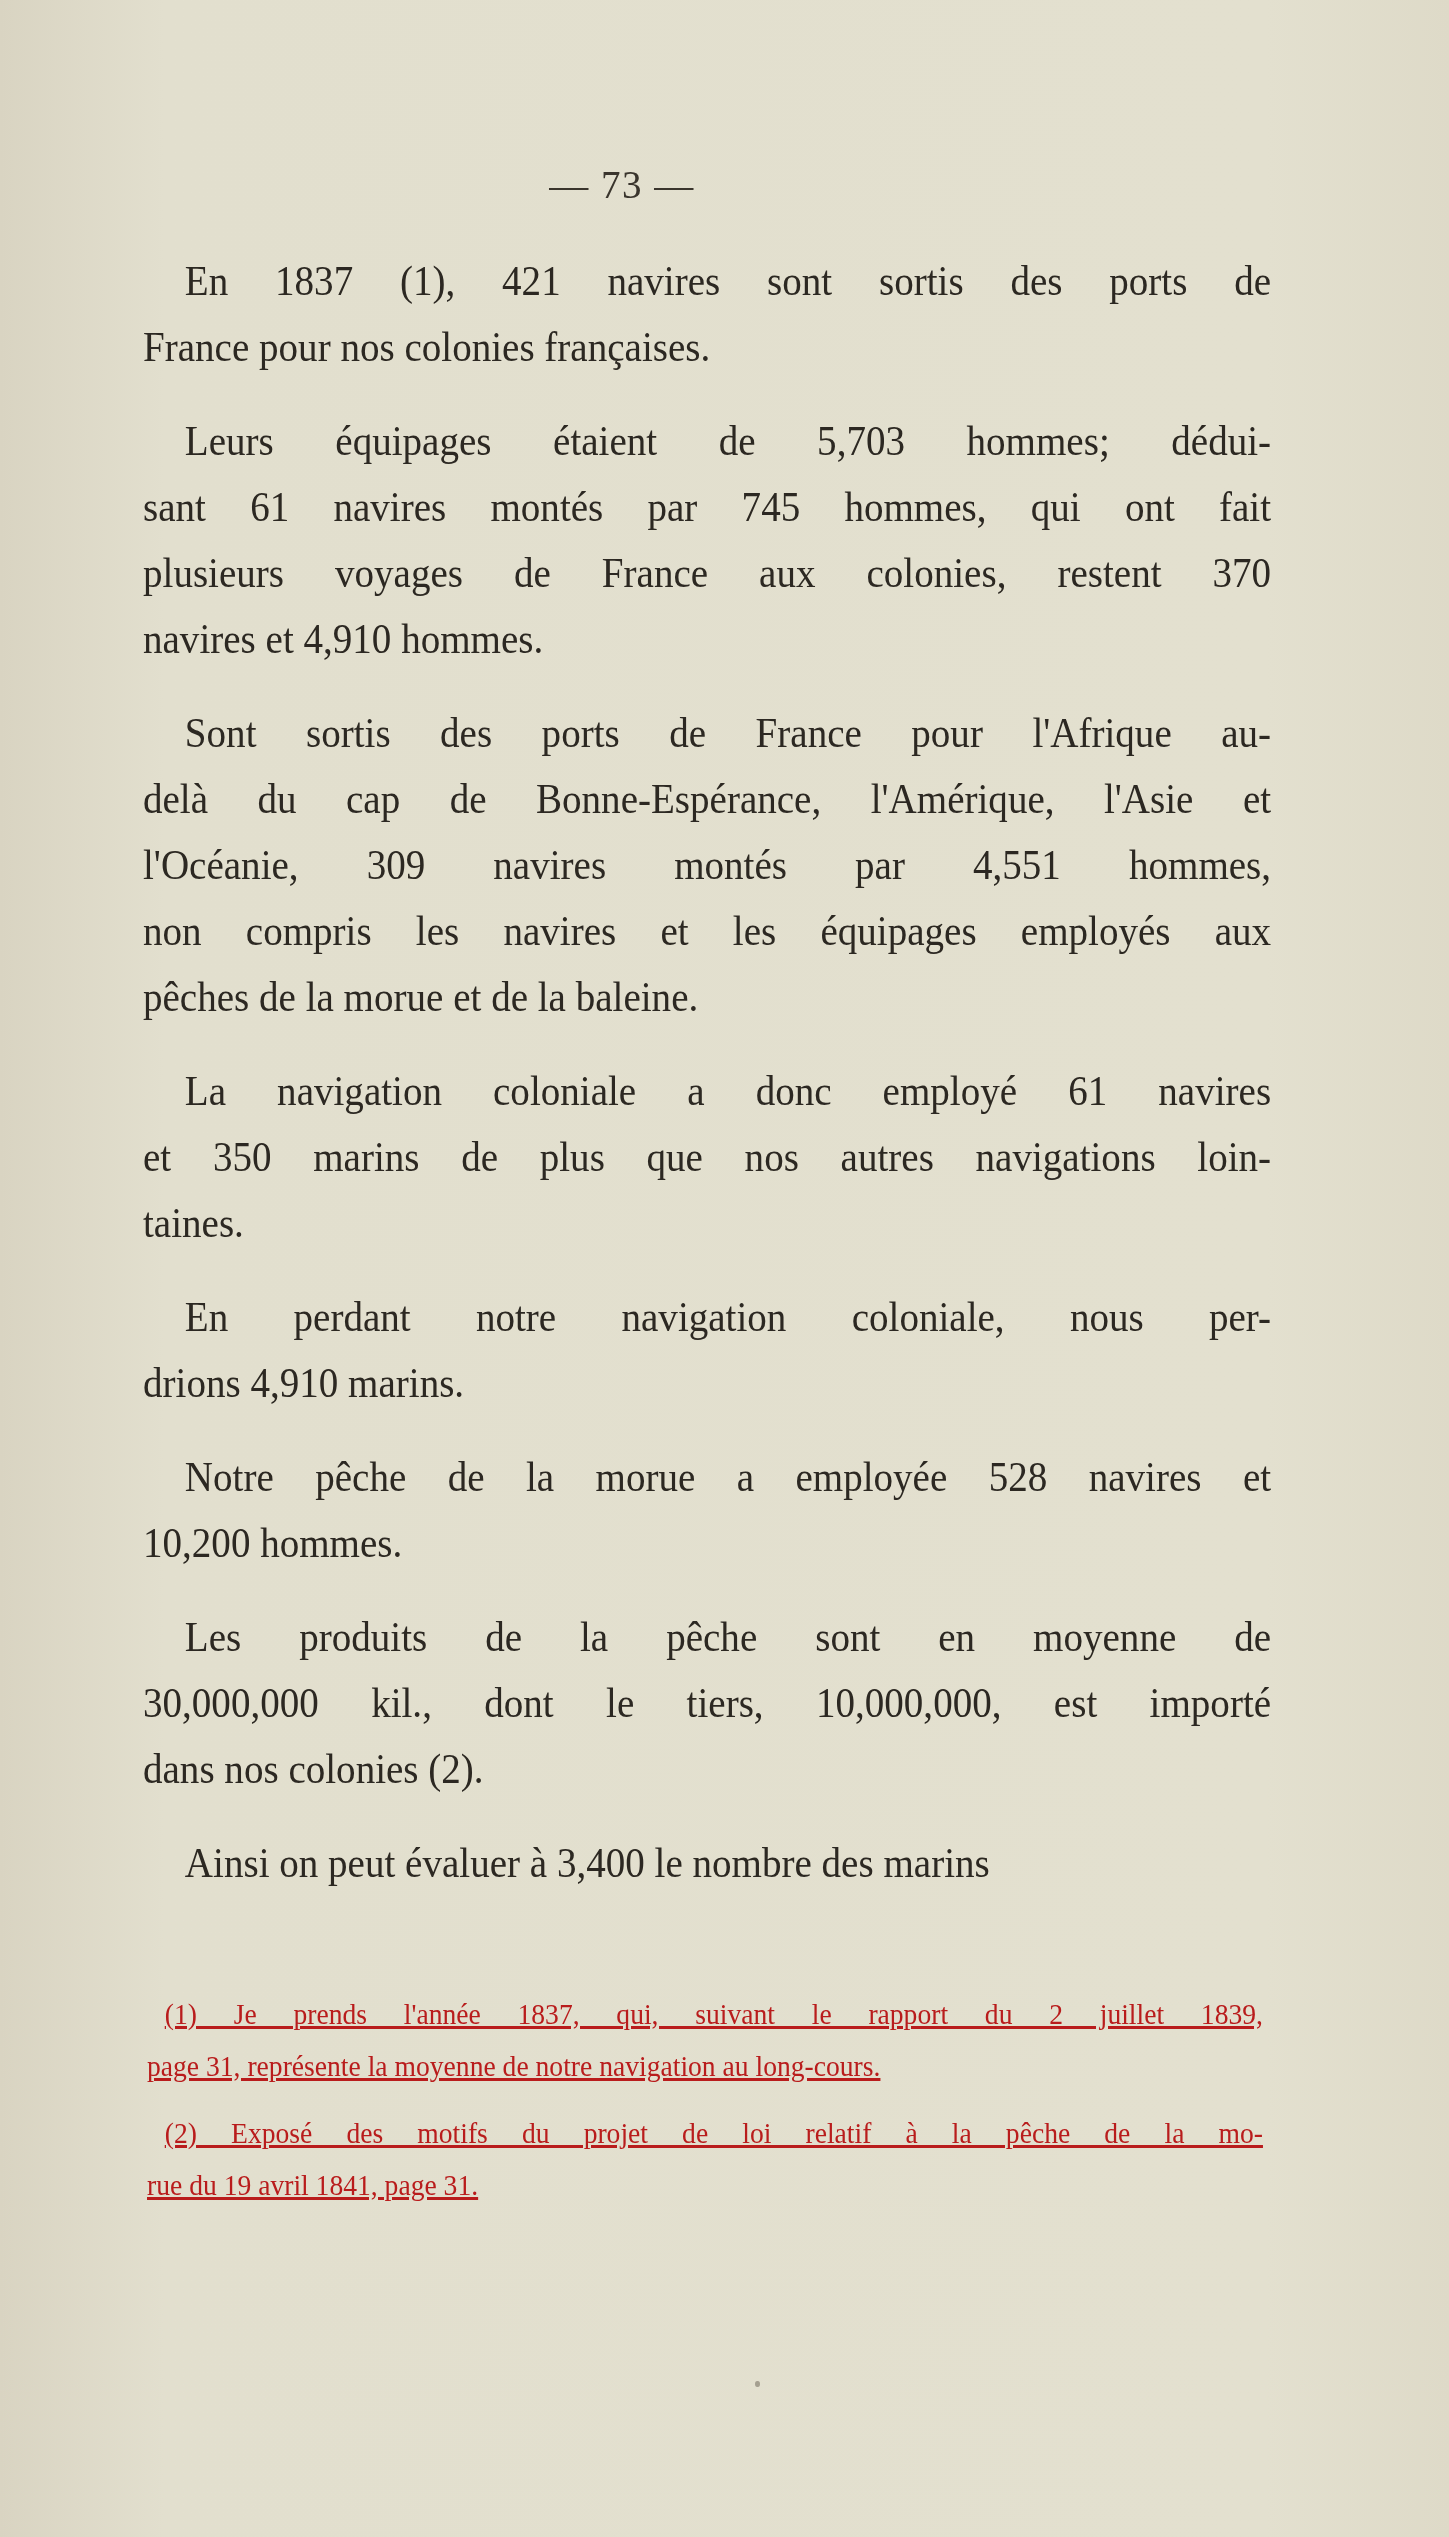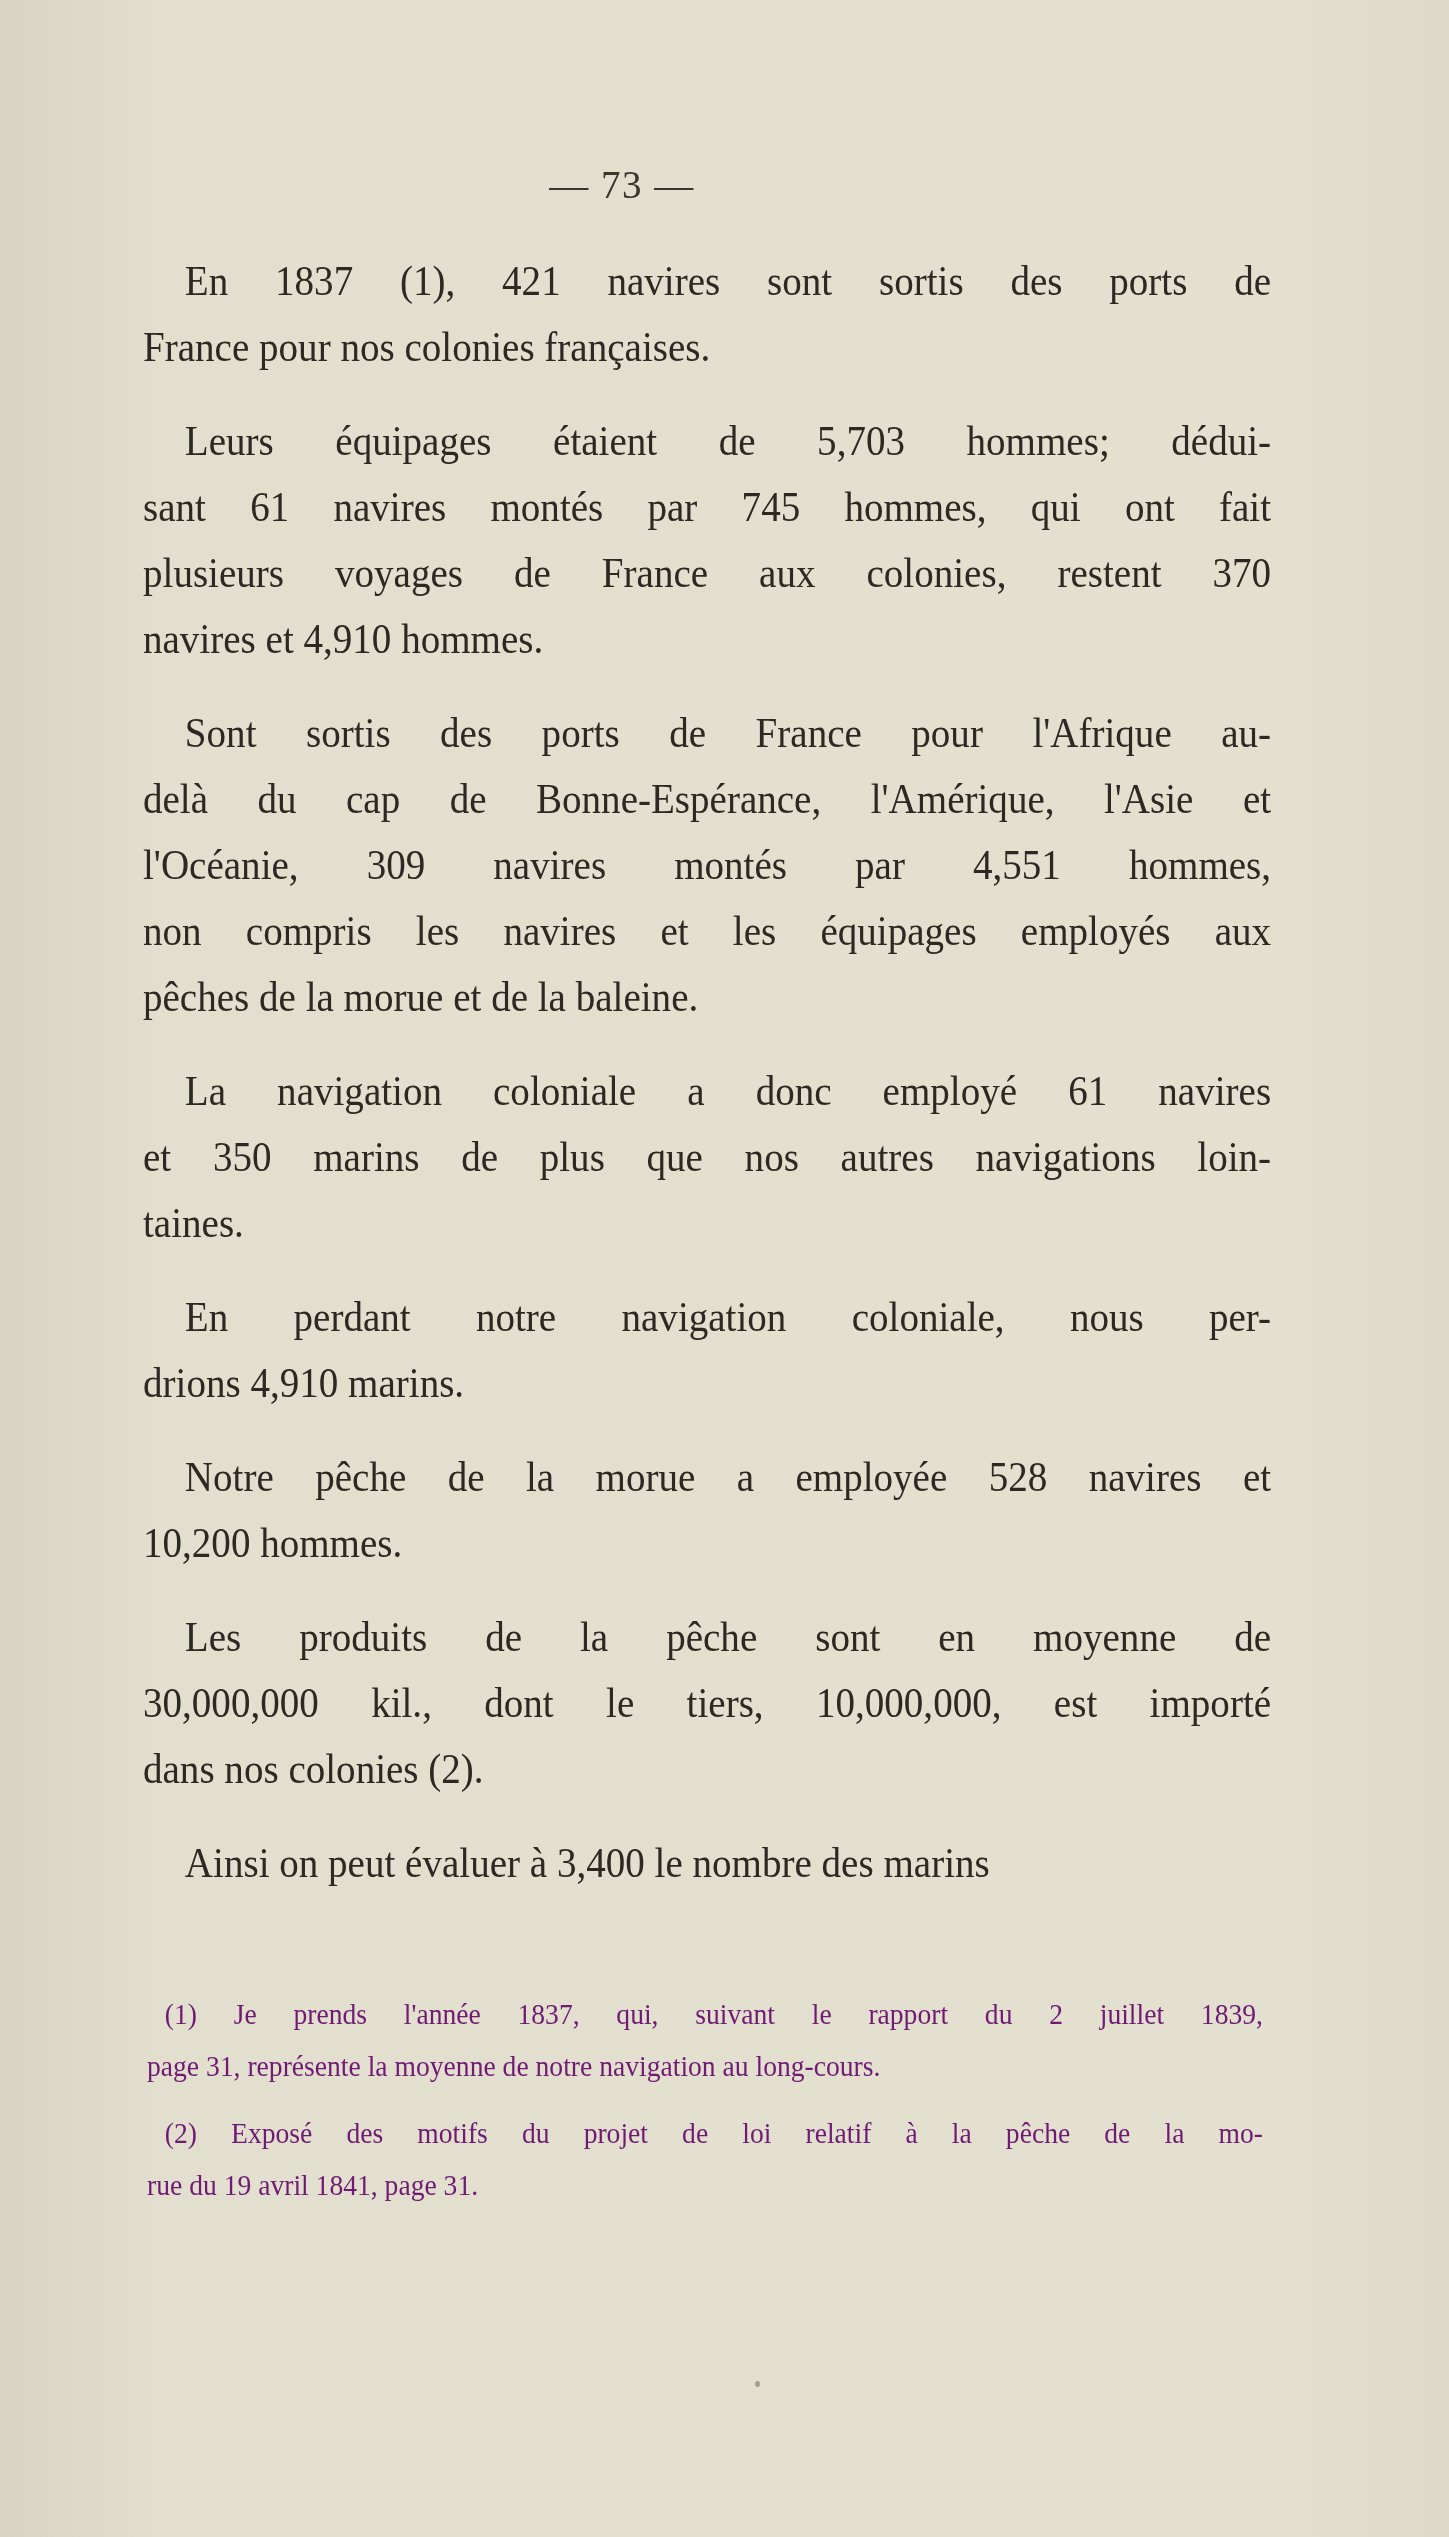--- a/index.html
+++ b/index.html
@@ -62,21 +62,22 @@
     }
     .para .line.first {
       padding-left: 45px;
     }
     .para { text-indent: 0; }
     .footnotes {
       position: absolute;
       left: 147px;
       width: 1116px;
       top: 1988px;
-      color: #701a75;
+      color: #b91c1c;
+      text-decoration: underline;
     }
     .footnote {
       font-size: 30px;
       line-height: 52px;
       margin: 0 0 15px 0;
       transform: scaleX(0.92);
       transform-origin: left top;
       width: 1213px;
     }
     .footnote .line {

